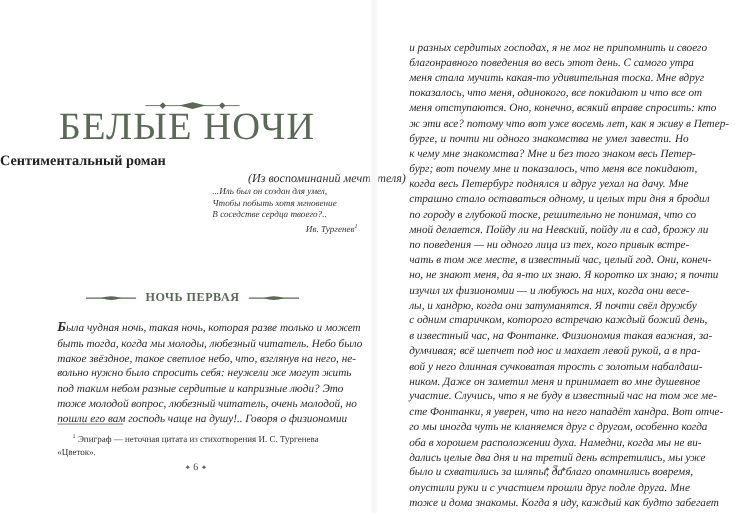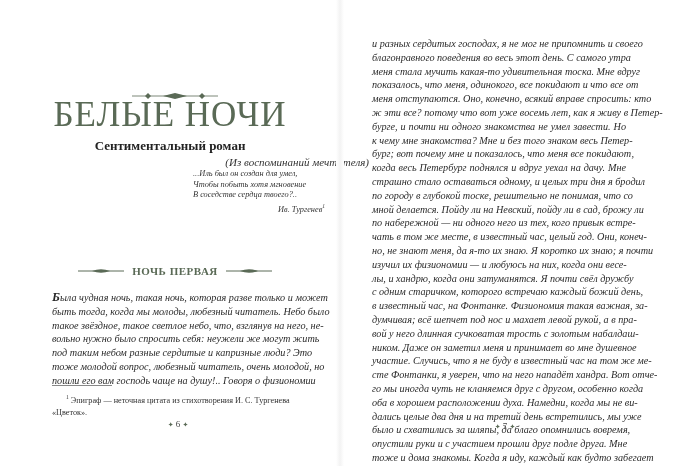--- a/index.html
+++ b/index.html
@@ -20,21 +20,21 @@
   }
 
   
   .ornament-top { position: absolute; left: 132px; top: 89px; width: 86px; height: 14px; }
   .title {
     position: absolute; left: 0; width: 340px; top: 95px; text-align: center;
     font-family: "Liberation Serif", serif; font-size: 35px; letter-spacing: 1px;
     color: #5a6a56; font-weight: normal;
   }
   .subtitle {
-    position: absolute; left: 0; width: 340px; top: 138px; text-align: center;
+    position: absolute; left: 0; width: 340px; top: 138px; 
     font-family: "Liberation Serif", serif; font-weight: bold; font-size: 13px; color: #222;
   }
   .subtitle2 {
     position: absolute; left: 0; width: 340px; top: 156px; text-align: right;
     font-family: "Liberation Serif", serif; font-style: italic; font-size: 11px; color: #333; margin-left: 29px;
   }
   .epigraph {
     position: absolute; left: 193px; top: 169px; width: 140px;
     font-family: "Liberation Serif", serif; font-style: italic; font-size: 8.3px; line-height: 10.5px; color: #333;
   }
@@ -149,21 +149,21 @@
     <span class="ln">показалось, что меня, одинокого, все покидают и что все от</span>
     <span class="ln">меня отступаются. Оно, конечно, всякий вправе спросить: кто</span>
     <span class="ln">ж эти все? потому что вот уже восемь лет, как я живу в Петер-</span>
     <span class="ln">бурге, и почти ни одного знакомства не умел завести. Но</span>
     <span class="ln">к чему мне знакомства? Мне и без того знаком весь Петер-</span>
     <span class="ln">бург; вот почему мне и показалось, что меня все покидают,</span>
     <span class="ln">когда весь Петербург поднялся и вдруг уехал на дачу. Мне</span>
     <span class="ln">страшно стало оставаться одному, и целых три дня я бродил</span>
     <span class="ln">по городу в глубокой тоске, решительно не понимая, что со</span>
     <span class="ln">мной делается. Пойду ли на Невский, пойду ли в сад, брожу ли</span>
-    <span class="ln">по набережной — ни одного него из тех, кого привык встре-</span>
+    <span class="ln">по поведения — ни одного лица из тех, кого привык встре-</span>
     <span class="ln">чать в том же месте, в известный час, целый год. Они, конеч-</span>
     <span class="ln">но, не знают меня, да я-то их знаю. Я коротко их знаю; я почти</span>
     <span class="ln">изучил их физиономии — и любуюсь на них, когда они весе-</span>
     <span class="ln">лы, и хандрю, когда они затуманятся. Я почти свёл дружбу</span>
     <span class="ln">с одним старичком, которого встречаю каждый божий день,</span>
     <span class="ln">в известный час, на Фонтанке. Физиономия такая важная, за-</span>
     <span class="ln">думчивая; всё шепчет под нос и махает левой рукой, а в пра-</span>
     <span class="ln">вой у него длинная сучковатая трость с золотым набалдаш-</span>
     <span class="ln">ником. Даже он заметил меня и принимает во мне душевное</span>
     <span class="ln">участие. Случись, что я не буду в известный час на том же ме-</span>

